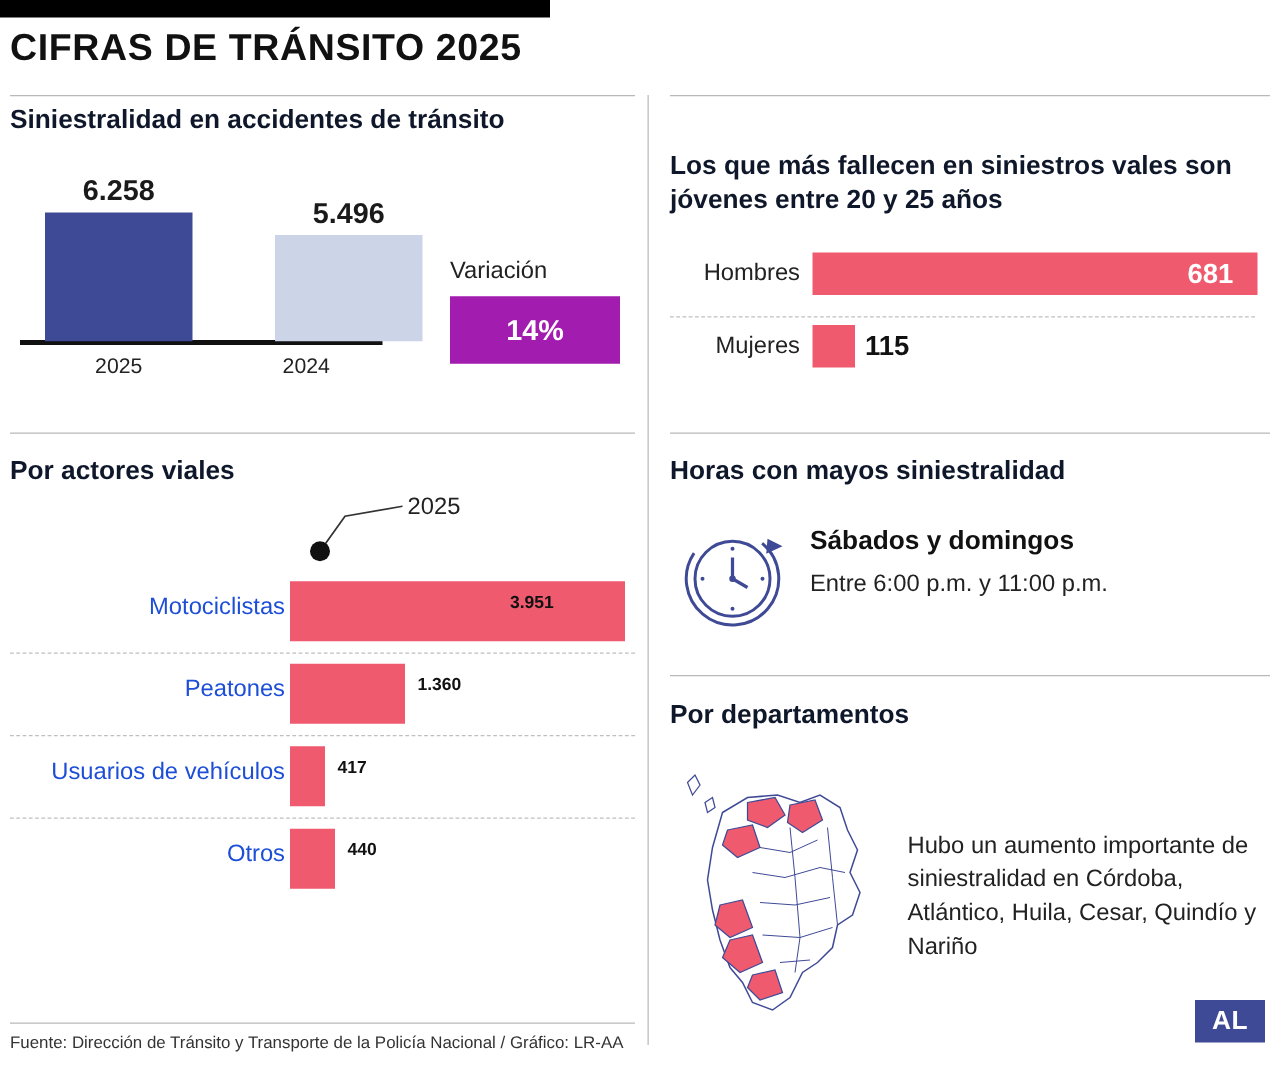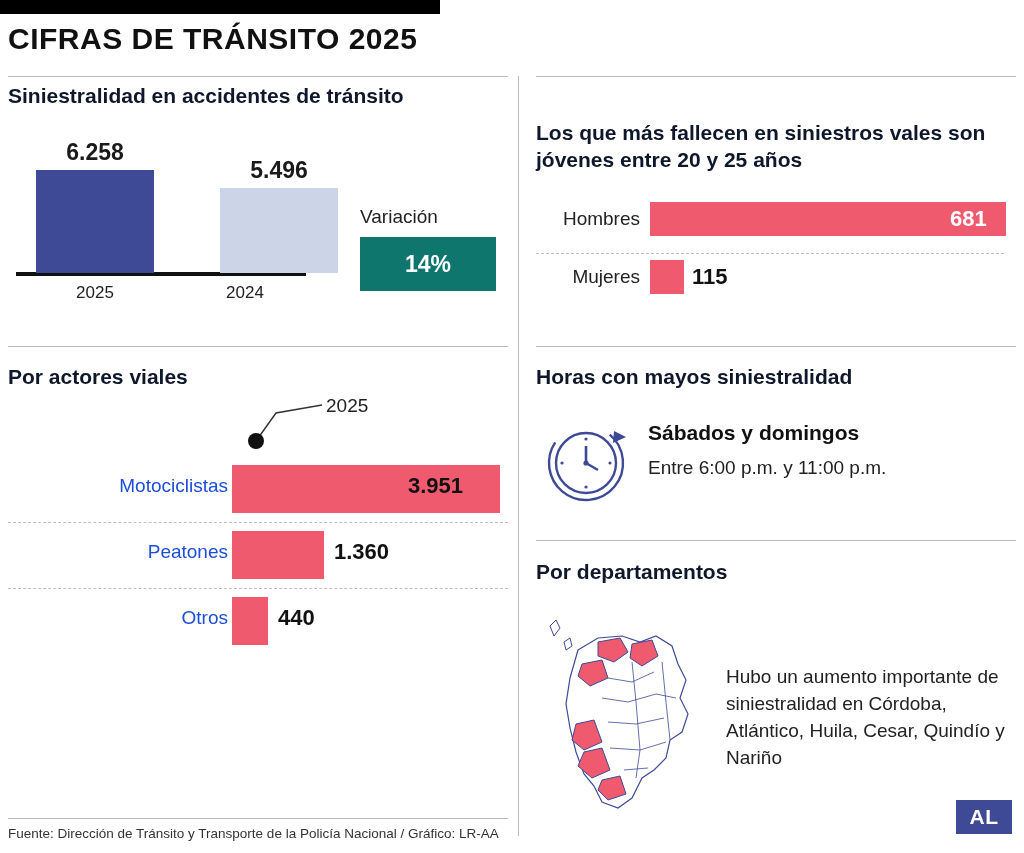--- a/index.html
+++ b/index.html
@@ -98,21 +98,21 @@
     top: 72px;
     font-size: 19px;
     color: #222;
   }
   .variacion-box {
     position: absolute;
     left: 352px;
     top: 103px;
     width: 136px;
     height: 54px;
-    background: #0f766e;
+    background: #a21caf;
     color: #fff;
     font-size: 23px;
     font-weight: bold;
     display: flex;
     align-items: center;
     justify-content: center;
   }
   
   .blk-actores { position: absolute; left: 8px; top: 365px; width: 500px; }
   .callout {
@@ -158,21 +158,21 @@
   .row-bar {
     position: absolute;
     left: 224px;
     top: 8px;
     height: 48px;
     background: #ef5a6f;
   }
   .row-val {
     position: absolute;
     top: 16px;
-    font-size: 22px;
+    font-size: 14px;
     font-weight: bold;
     color: #111;
   }
   
   .blk-edades { position: absolute; left: 536px; top: 84px; width: 480px; margin-top: 36px; }
   .blk-edades .section-title { line-height: 1.28; }
   .hm-rows { position: relative; margin-top: 22px; }
   .hm-row { position: relative; height: 58px; }
   .hm-name {
     position: absolute;
@@ -321,20 +321,26 @@
         <div class="row-sep"></div>
       </div>
 
       <div class="row">
         <div class="row-name">Peatones</div>
         <div class="row-bar" style="width:92px;"></div>
         <div class="row-val" style="left:326px;">1.360</div>
         <div class="row-sep"></div>
       </div>
 
+      <div class="row">
+        <div class="row-name">Usuarios de vehículos</div>
+        <div class="row-bar" style="width:28px;"></div>
+        <div class="row-val" style="left:262px;">417</div>
+        <div class="row-sep"></div>
+      </div>
 
       <div class="row">
         <div class="row-name">Otros</div>
         <div class="row-bar" style="width:36px;"></div>
         <div class="row-val" style="left:270px;">440</div>
       </div>
 
     </div>
   </div>
 

